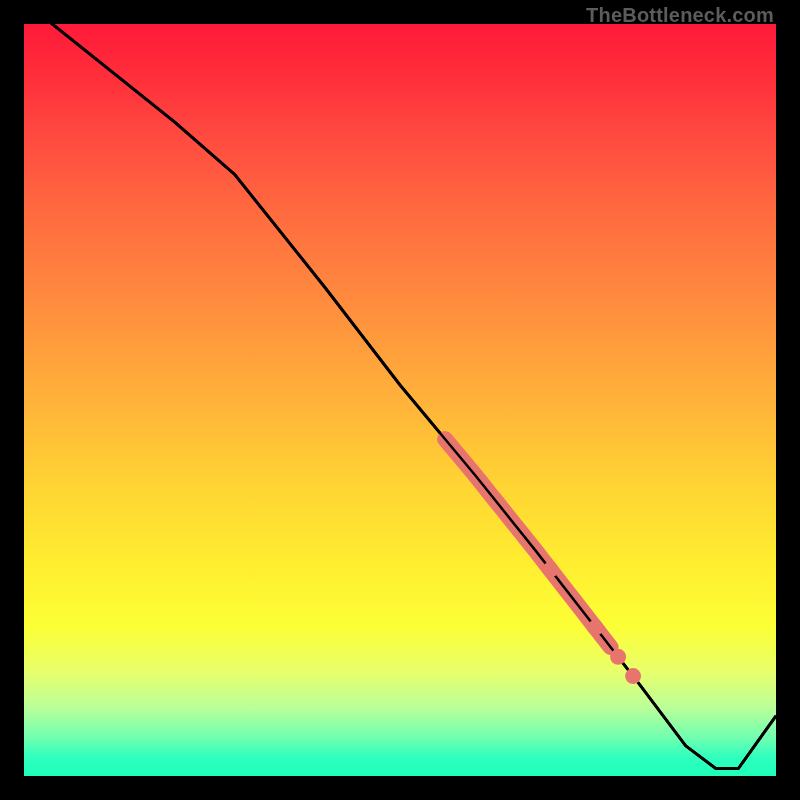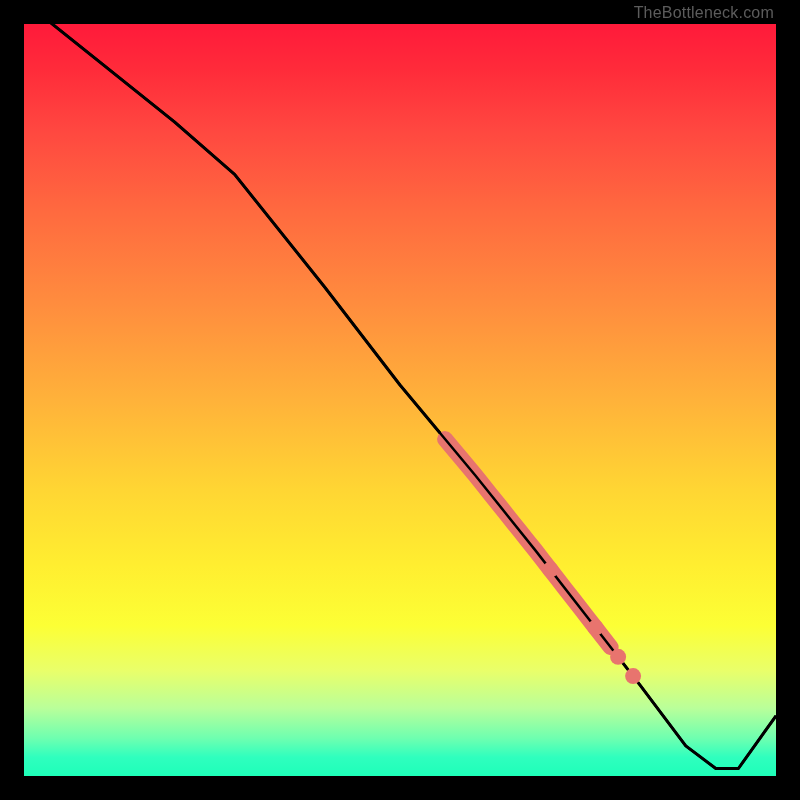--- a/index.html
+++ b/index.html
@@ -31,22 +31,22 @@
       #6effb0 95%,
       #2fffbe 97.5%,
       #1effb9 100%
     );
   }
   .watermark {
     position: absolute;
     top: 4px;
     right: 26px;
     font-family: Arial, Helvetica, sans-serif;
-    font-size: 16px;
-    font-weight: 400;
+    font-size: 20px;
+    font-weight: 700;
     color: #5c5c5c;
     letter-spacing: 0.2px;
     margin-left: 20px;
   }
   svg.curve {
     position: absolute;
     left: 0;
     top: 0;
     width: 752px;
     height: 752px;

